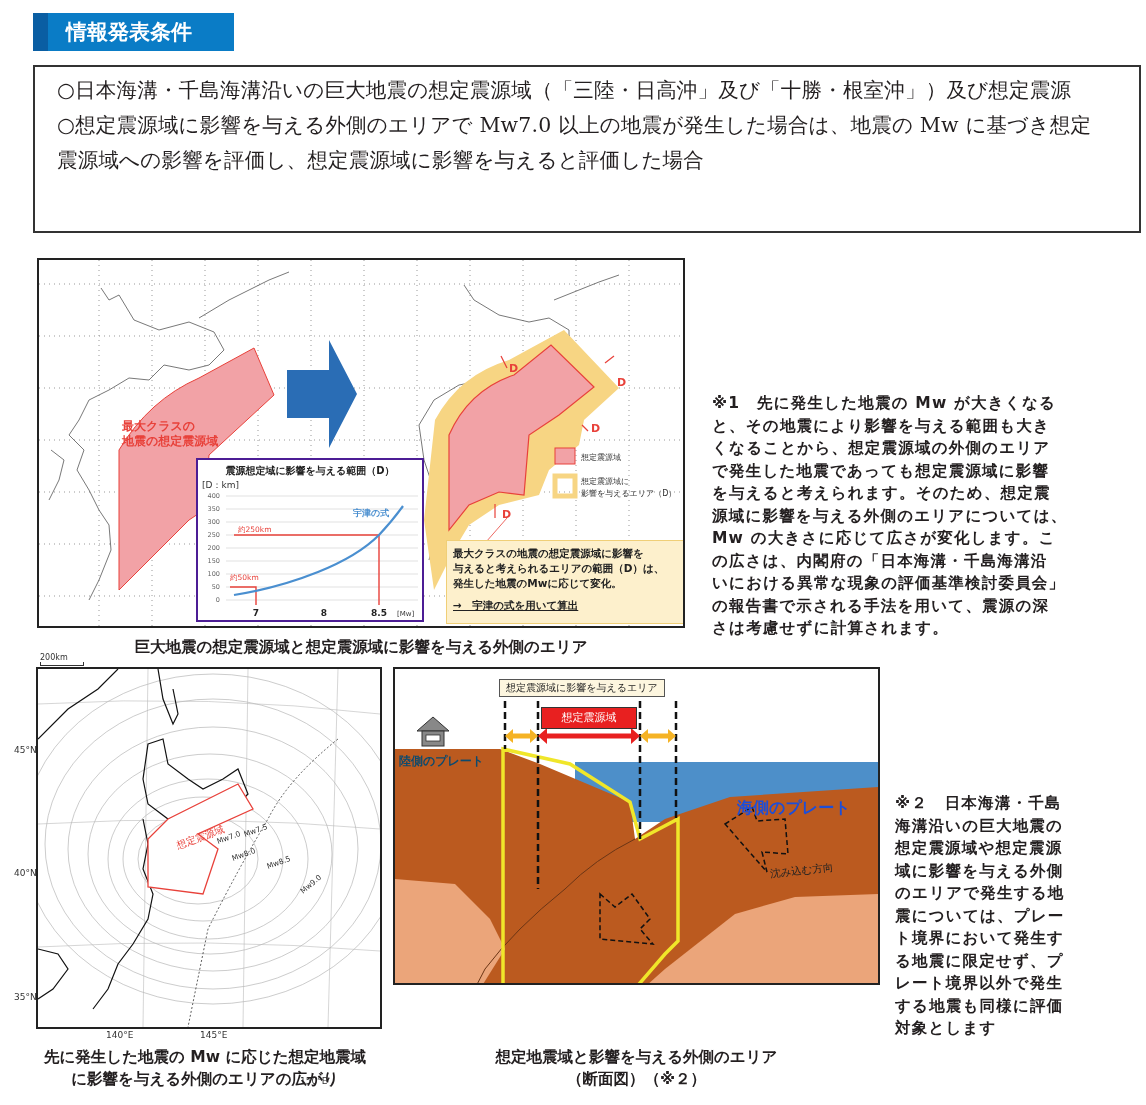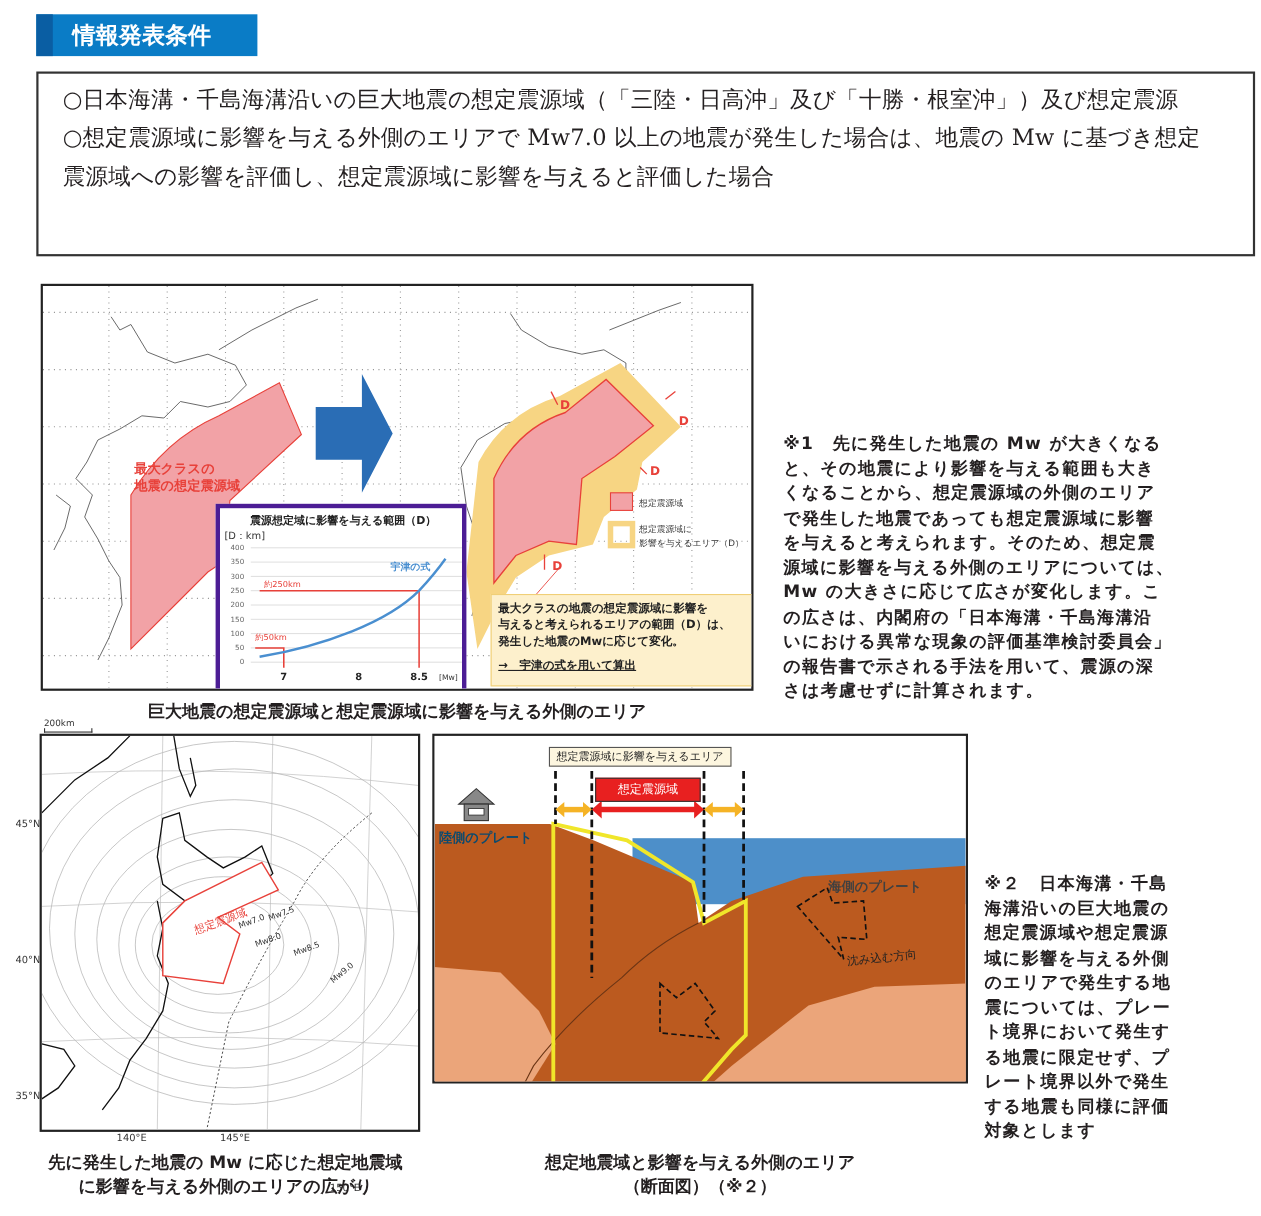--- a/index.html
+++ b/index.html
@@ -87,21 +87,21 @@
 
     <rect x="516" y="188" width="20" height="16" fill="#f2a2a6" stroke="#e8413a"></rect>
     <text x="542" y="200" font-size="8" fill="#333">想定震源域</text>
     <rect x="516" y="216" width="20" height="20" fill="none" stroke="#f7d583" stroke-width="5"></rect>
     <text x="542" y="224" font-size="8" fill="#333">想定震源域に</text>
     <text x="542" y="236" font-size="8" fill="#333">影響を与えるエリア（D）</text>
     <line x1="468" y1="258" x2="440" y2="290" stroke="#e8413a" stroke-width="0.8"></line>
   </svg>
 
   
-  <div class="abs" style="left:157px;top:198px;width:228px;height:208px;background:#fff;border:4px solid #4c1d95;box-sizing:border-box;">
+  <div class="abs" style="left:157px;top:198px;width:228px;height:164px;background:#fff;border:2px solid #4c1d95;box-sizing:border-box;">
     <svg width="224" height="160" viewBox="0 0 224 160">
       <text x="112" y="14" font-size="10" font-weight="bold" text-anchor="middle" fill="#222">震源想定域に影響を与える範囲（D）</text>
       <text x="4" y="28" font-size="9" fill="#333">[D：km]</text>
       <g font-size="6.5" fill="#666" text-anchor="end">
         <text x="22" y="38">400</text>
           <text x="22" y="51">350</text>
           <text x="22" y="64">300</text>
         <text x="22" y="77">250</text>
           <text x="22" y="90">200</text>
           <text x="22" y="103">150</text>
@@ -256,21 +256,21 @@
       <rect x="27" y="62" width="22" height="15" fill="#888" stroke="#333"></rect>
       <rect x="31" y="66" width="14" height="6" fill="#fff" stroke="#333" stroke-width="0.8"></rect>
     </g>
 
     <path d="M205 225 L220 238 L237 225 L255 250 L245 260 L258 275 L205 270 Z" fill="none" stroke="#111" stroke-width="1.5" stroke-dasharray="5 3"></path>
     <path d="M330 155 L357 138 L362 152 L390 150 L393 185 L367 183 L372 203 Z" fill="none" stroke="#111" stroke-width="1.5" stroke-dasharray="5 3"></path>
   </svg>
   <div class="abs" style="left:104px;top:10px;padding:1px 6px;background:#fdf6df;border:1px solid #555;font-size:10px;color:#222;">想定震源域に影響を与えるエリア</div>
   <div class="abs" style="left:146px;top:38px;width:94px;height:20px;background:#e82020;border:1px solid #333;color:#fff;font-size:11px;line-height:20px;text-align:center;">想定震源域</div>
   <div class="abs" style="left:4px;top:84px;color:#0c4a6e;font-size:12px;font-weight:bold;">陸側のプレート</div>
-  <div class="abs" style="left:358px;top:129px;color:#404040;font-size:12px;font-weight:bold;">海側のプレート</div>
+  <div class="abs" style="left:342px;top:129px;color:#1d4ed8;font-size:16px;font-weight:bold;">海側のプレート</div>
   <div class="abs" style="left:375px;top:195px;color:#222;font-size:10.5px;transform:rotate(-6deg);">沈み込む方向</div>
 </div>
 <div class="abs caption" style="left:393px;top:1046px;width:487px;">
   <div>想定地震域と影響を与える外側のエリア</div>
   <div>（断面図）（※２）</div>
 </div>
 
 <div class="abs note" style="left:895px;top:792px;width:200px;">
   <div>※２　日本海溝・千島</div>
     <div>海溝沿いの巨大地震の</div>

